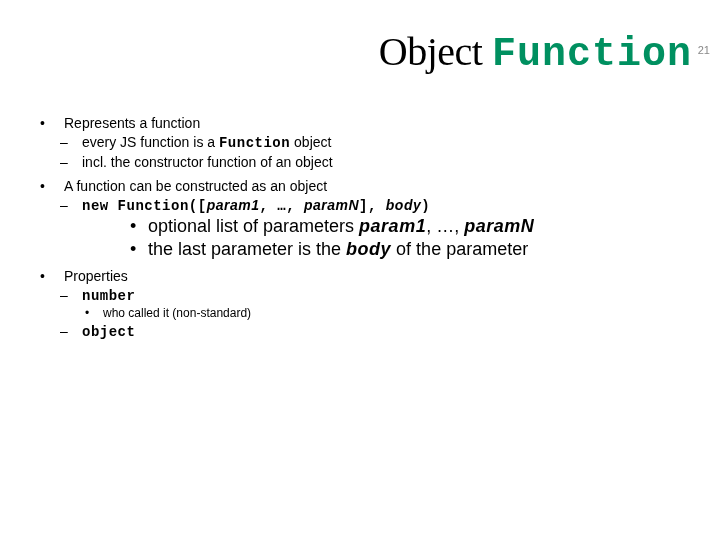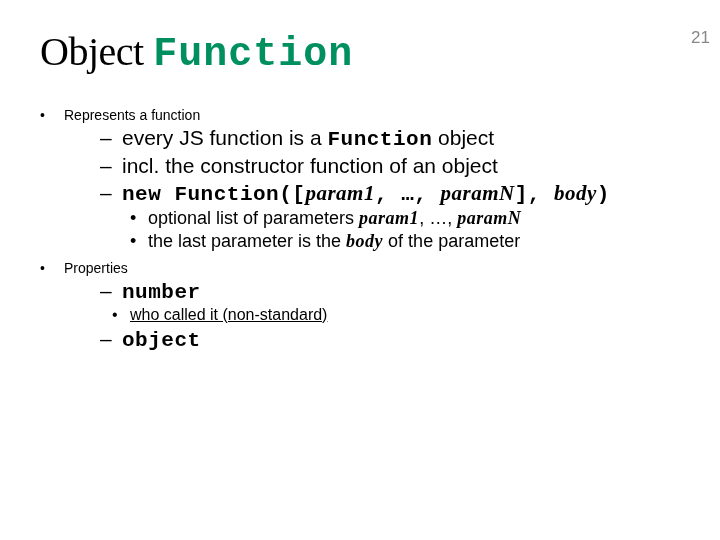--- a/index.html
+++ b/index.html
@@ -9,54 +9,54 @@
     height: 540px;
     background: #fff;
     font-family: Arial, Helvetica, sans-serif;
     color: #000;
     box-sizing: border-box;
     position: relative;
   }
   .page { width: 720px; height: 540px; position: relative; padding: 0 28px 0 40px; box-sizing: border-box; }
   .slide-number {
     position: absolute;
-    top: 0;
+    top: 16px;
     right: 10px;
-    font-size: 17px;
+    font-size: 11px;
     color: #888;
   }
   .title {
-    text-align: left;
+    text-align: right;
     margin-top: 28px;
-    margin-bottom: 30px;
+    margin-bottom: 38px;
   }
   .title-plain {
     font-family: Georgia, 'Times New Roman', serif;
     font-size: 40px;
     color: #000;
     letter-spacing: -0.5px;
   }
   .title-code {
     font-family: "Courier New", Courier, monospace;
     font-size: 40px;
     font-weight: bold;
     color: #009060;
     letter-spacing: 1px;
   }
   .l1 { font-size: 14px; margin: 8px 0 2px 0; }
   .l1 > .bul { display: inline-block; width: 24px; }
-  .l2 { font-size: 21px; margin: 3px 0 1px 60px; }
+  .l2 { font-size: 14px; margin: 3px 0 1px 20px; }
   .l2 > .bul { display: inline-block; width: 22px; }
   .l3 { font-size: 18px; margin: 2px 0 1px 90px; }
   .l3 > .bul { display: inline-block; width: 18px; }
-  .l4 { font-size: 16px; margin: 2px 0 1px 72px; text-decoration: underline; }
+  .l4 { font-size: 12px; margin: 2px 0 1px 45px; }
   .l4 > .bul { display: inline-block; width: 18px; }
 
   .mono { font-family: "Courier New", Courier, monospace; font-weight: bold; letter-spacing: 0.5px; }
-  .bi { font-family: Liberation Serif, serif; font-weight: bold; font-style: italic; letter-spacing: 0.5px; }
+  .bi { font-family: Liberation Sans, sans-serif; font-weight: bold; font-style: italic; letter-spacing: 0.5px; }
 </style>
 </head>
 <body>
 <div class="page">
 
 <div class="slide-number">21</div>
 
 <div class="title">
   <span class="title-plain">Object </span><span class="title-code">Function</span>
 </div>
@@ -64,20 +64,23 @@
 <div class="l1">
   <span class="bul">•</span><span>Represents a function</span>
 </div>
 <div class="l2">
   <span class="bul">–</span><span>every JS function is a </span><span class="mono">Function</span><span> object</span>
 </div>
 <div class="l2">
   <span class="bul">–</span><span>incl. the constructor function of an object</span>
 </div>
 
+<div class="l1">
+  <span class="bul">•</span><span>A function can be constructed as an object</span>
+</div>
 <div class="l2">
   <span class="bul">–</span><span class="mono">new Function([</span><span class="bi">param1</span><span class="mono">, …, </span><span class="bi">paramN</span><span class="mono">], </span><span class="bi">body</span><span class="mono">)</span>
 </div>
 <div class="l3">
   <span class="bul">•</span><span>optional list of parameters </span><span class="bi">param1</span><span>, …, </span><span class="bi">paramN</span>
 </div>
 <div class="l3">
   <span class="bul">•</span><span>the last parameter is the </span><span class="bi">body</span><span> of the parameter</span>
 </div>
 

